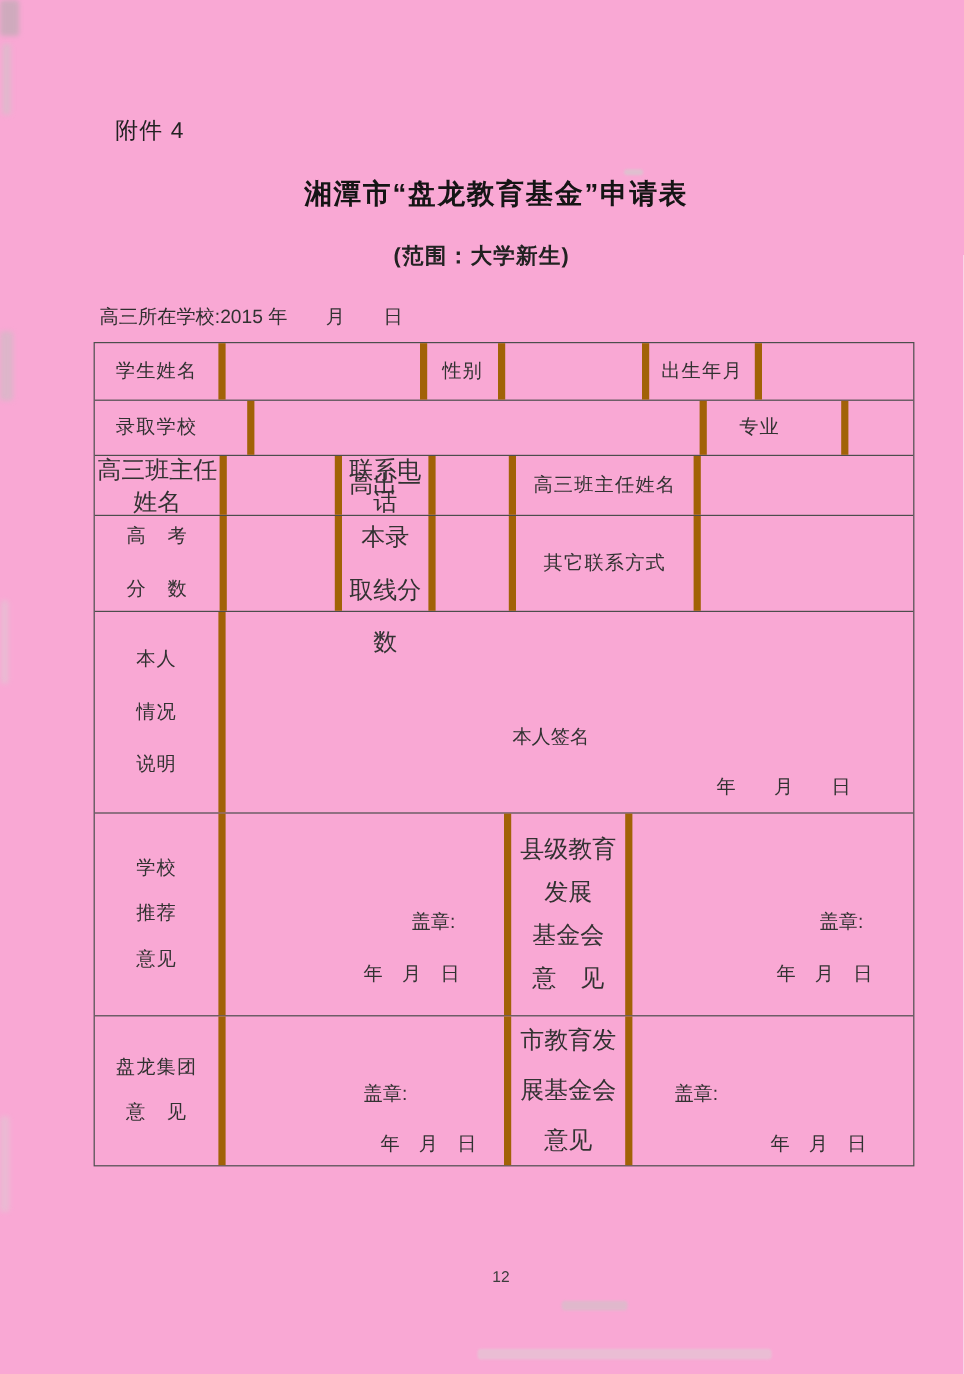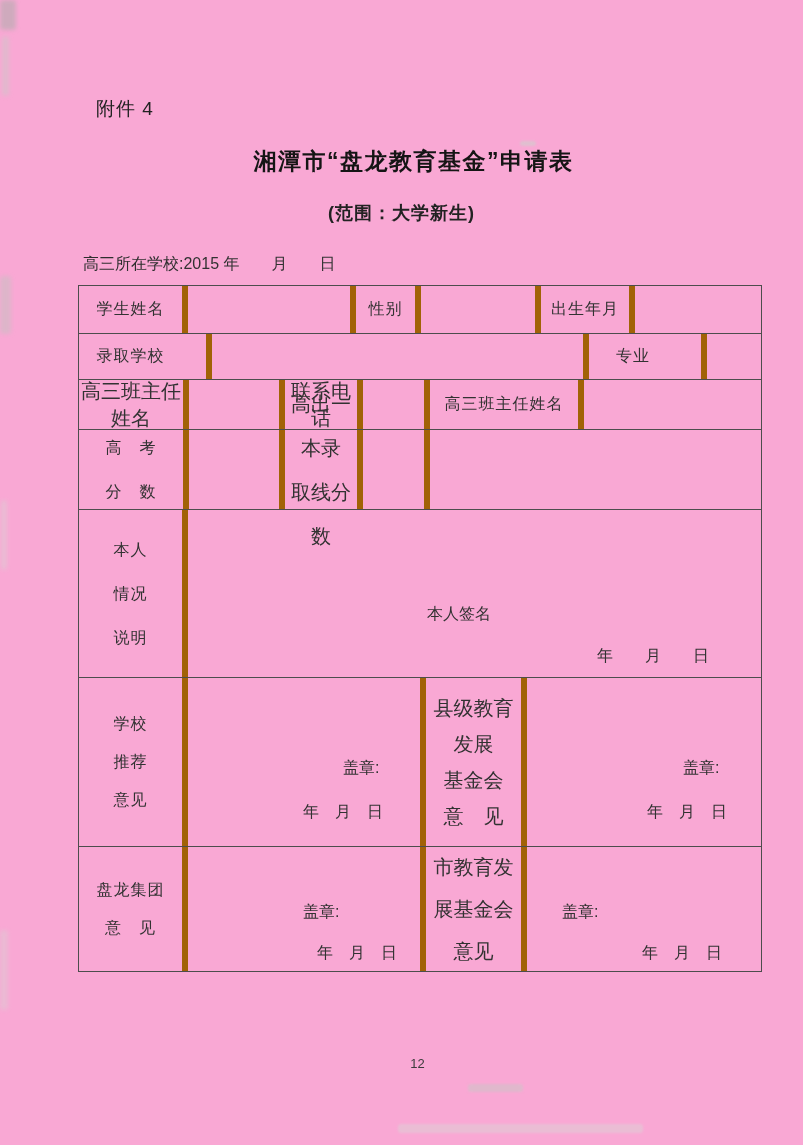--- a/index.html
+++ b/index.html
@@ -100,20 +100,21 @@
       <div class="tcell lab col lh44 w104">
         <span>高　考</span>
         <span>分　数</span>
       </div>
       <div class="tcell w96"></div>
       <div class="tcell lab small col lh44 w78">
         <span>高出一本录</span>
         <span>取线分数</span>
       </div>
       <div class="tcell w67"></div>
+      <div class="tcell lab w154">其它联系方式</div>
       <div class="tcell grow"></div>
     </div>
 
     <div class="trow r5">
       <div class="tcell lab col lh44 w103">
         <span>本人</span>
         <span>情况</span>
         <span>说明</span>
       </div>
       <div class="tcell grow">

